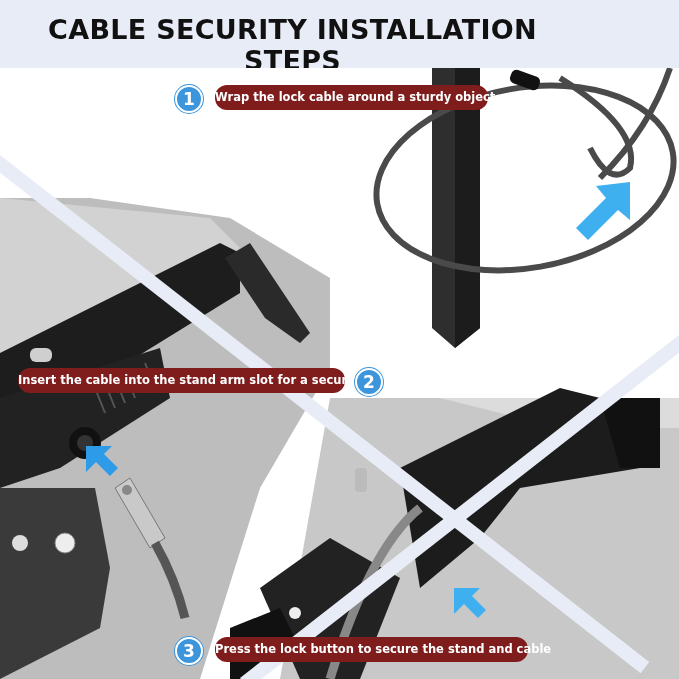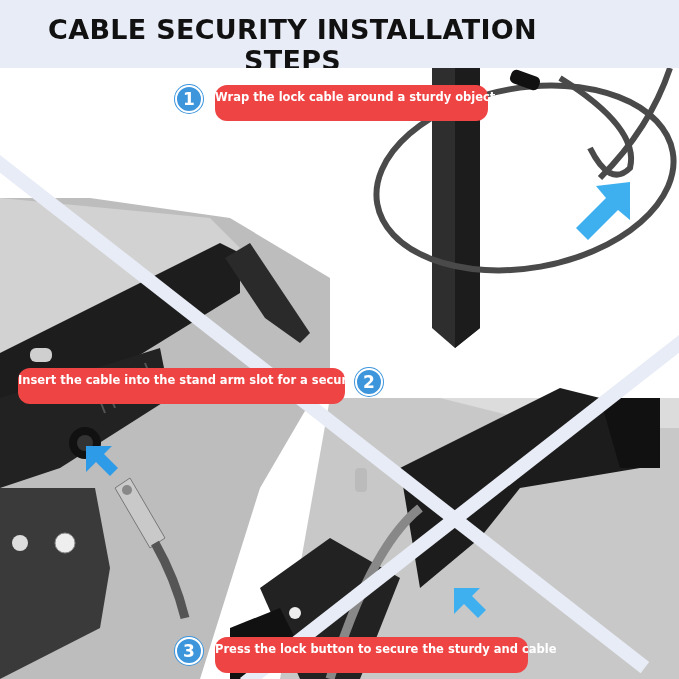--- a/index.html
+++ b/index.html
@@ -2,21 +2,21 @@
 <html><head>
 <meta charset="utf-8">
 <style>
   html, body { margin:0; padding:0; }
   body { width:679px; height:679px; overflow:hidden; background:#e8ecf6; font-family:"DejaVu Sans", sans-serif; position:relative; }
   .title { position:absolute; left:0; top:14px; width:585px; text-align:center; font-family:"DejaVu Sans", sans-serif; font-weight:bold; font-size:27px; letter-spacing:0.3px; color:#111; }
   .panel { position:absolute; }
   .stage { position:absolute; left:0; top:68px; width:679px; height:611px; overflow:hidden; background:#ffffff; }
   .band1 { position:absolute; left:-60px; top:40px; width:900px; height:14px; background:#e8ecf6; transform:rotate(38deg); transform-origin:0 0; }
   .band2 { position:absolute; left:240px; top:610px; width:700px; height:14px; background:#e8ecf6; transform:rotate(-38deg); transform-origin:0 0; }
-  .pill { position:absolute; height:36px; border-radius:12px; background:#ef4444; color:#fff; font-weight:bold; font-size:11.5px; line-height:24px; text-align:center; white-space:nowrap; }
+  .pill { position:absolute; height:25px; border-radius:12px; background:#7f1d1d; color:#fff; font-weight:bold; font-size:11.5px; line-height:24px; text-align:center; white-space:nowrap; }
   .num { position:absolute; width:24px; height:24px; border-radius:50%; background:#3d95dc; border:2px solid #fff; box-shadow:0 0 0 1px #3d95dc; color:#fff; font-weight:bold; font-size:17px; line-height:24px; text-align:center; }
   .arrow { position:absolute; }
 </style>
 </head>
 <body>
 
 <div class="title">CABLE SECURITY INSTALLATION STEPS</div>
 
 <div class="stage">
 
@@ -87,13 +87,13 @@
   </svg>
 </div>
 
 <div class="num" style="left:175px;top:85px">1</div>
 <div class="pill" style="left:215px;top:85px;width:273px">Wrap the lock cable around a sturdy object</div>
 
 <div class="pill" style="left:18px;top:368px;width:327px">Insert the cable into the stand arm slot for a secure fit</div>
 <div class="num" style="left:355px;top:368px">2</div>
 
 <div class="num" style="left:175px;top:637px">3</div>
-<div class="pill" style="left:215px;top:637px;width:313px">Press the lock button to secure the sturdy and cable</div>
+<div class="pill" style="left:215px;top:637px;width:313px">Press the lock button to secure the stand and cable</div>
 
 </body></html>

